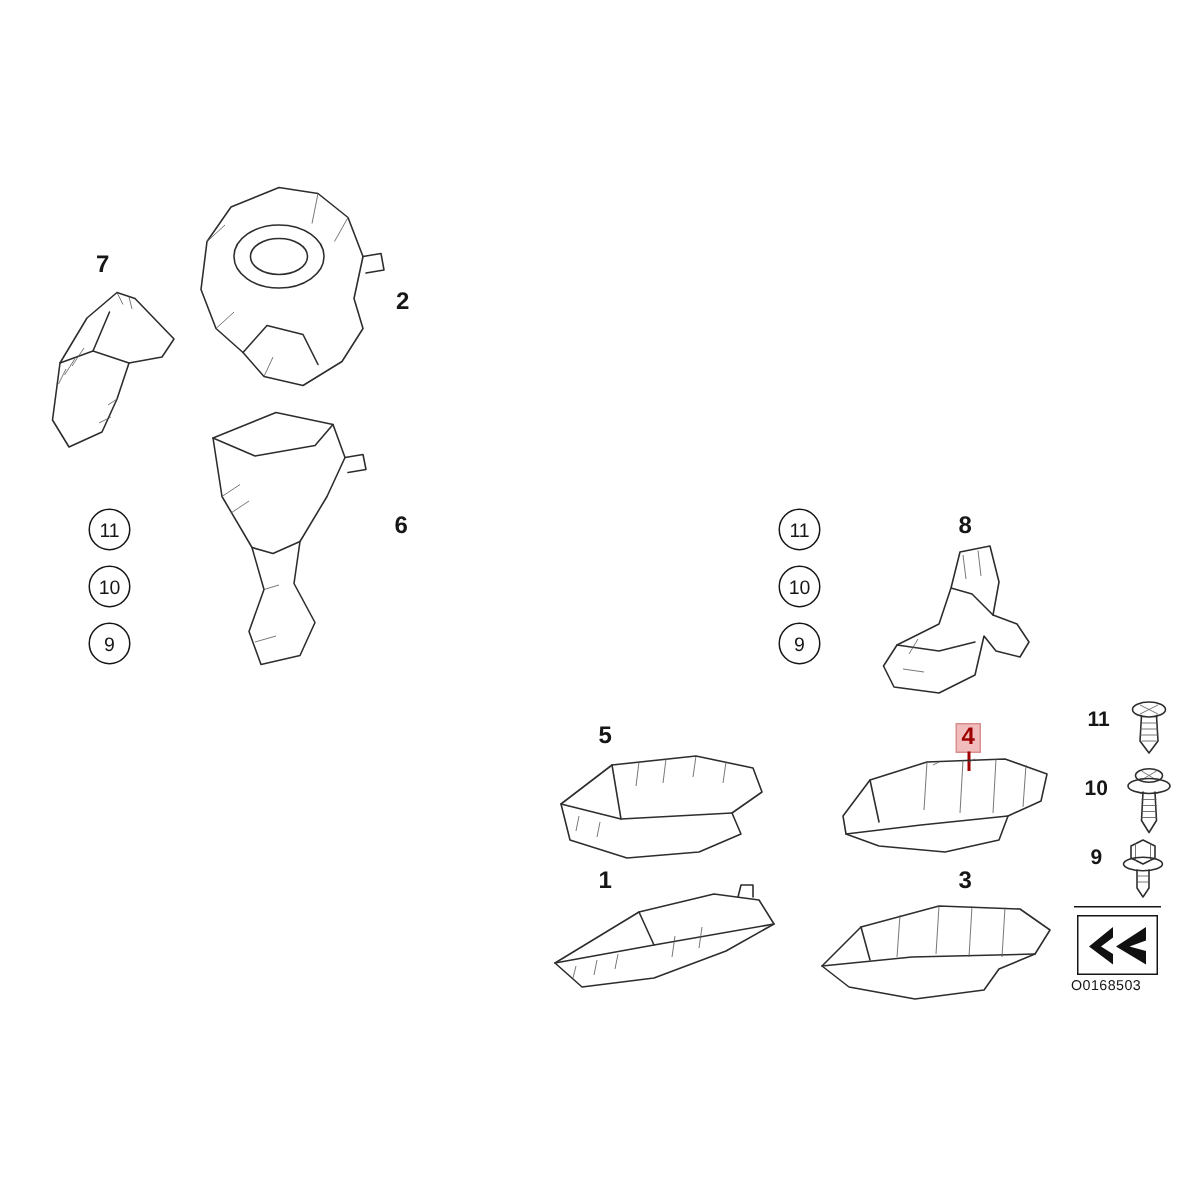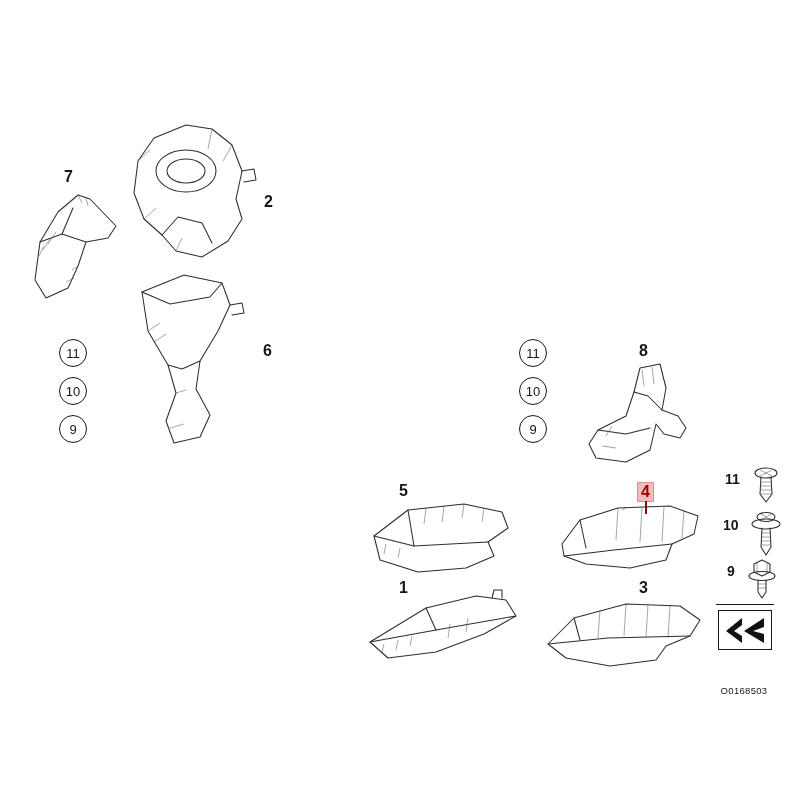--- a/index.html
+++ b/index.html
@@ -3,21 +3,21 @@
 <meta charset="utf-8">
 <style>
   html,body{margin:0;padding:0;background:#ffffff;}
   .canvas{position:relative;width:800px;height:800px;background:#ffffff;
           font-family:"Liberation Sans",sans-serif;color:#161616;overflow:hidden;}
   .part-label{position:absolute;font-size:16px;font-weight:bold;line-height:1;cursor:pointer;}
   .part-label.hl{color:#9e0000;background:#f0bcbc;box-shadow:0 0 0 1px #d98f8f;padding:1px 3px;}
   .ref-circle{position:absolute;width:26px;height:26px;border:1.4px solid #161616;border-radius:50%;
               display:flex;align-items:center;justify-content:center;font-size:13px;background:#fff;cursor:pointer;}
   .legend-num{position:absolute;font-size:14px;font-weight:bold;cursor:pointer;}
-  .code{position:absolute;font-size:9.5px;letter-spacing:.3px;width:60px;text-align:center;margin-top:33px;}
+  .code{position:absolute;font-size:9.5px;letter-spacing:.3px;width:60px;}
   .divider{position:absolute;height:1.2px;background:#161616;}
   .arrow-box{position:absolute;border:1.2px solid #161616;background:#fff;}
   .leader{position:absolute;width:1.5px;background:#9e0000;}
   svg.draw{position:absolute;overflow:visible;}
   .s{fill:none;stroke:#2d2d2d;stroke-width:1.05;stroke-linejoin:round;stroke-linecap:round;}
   .t{fill:none;stroke:#5a5a5a;stroke-width:.55;}
   .blk{fill:#111;stroke:none;}
 </style>
 </head>
 <body>

